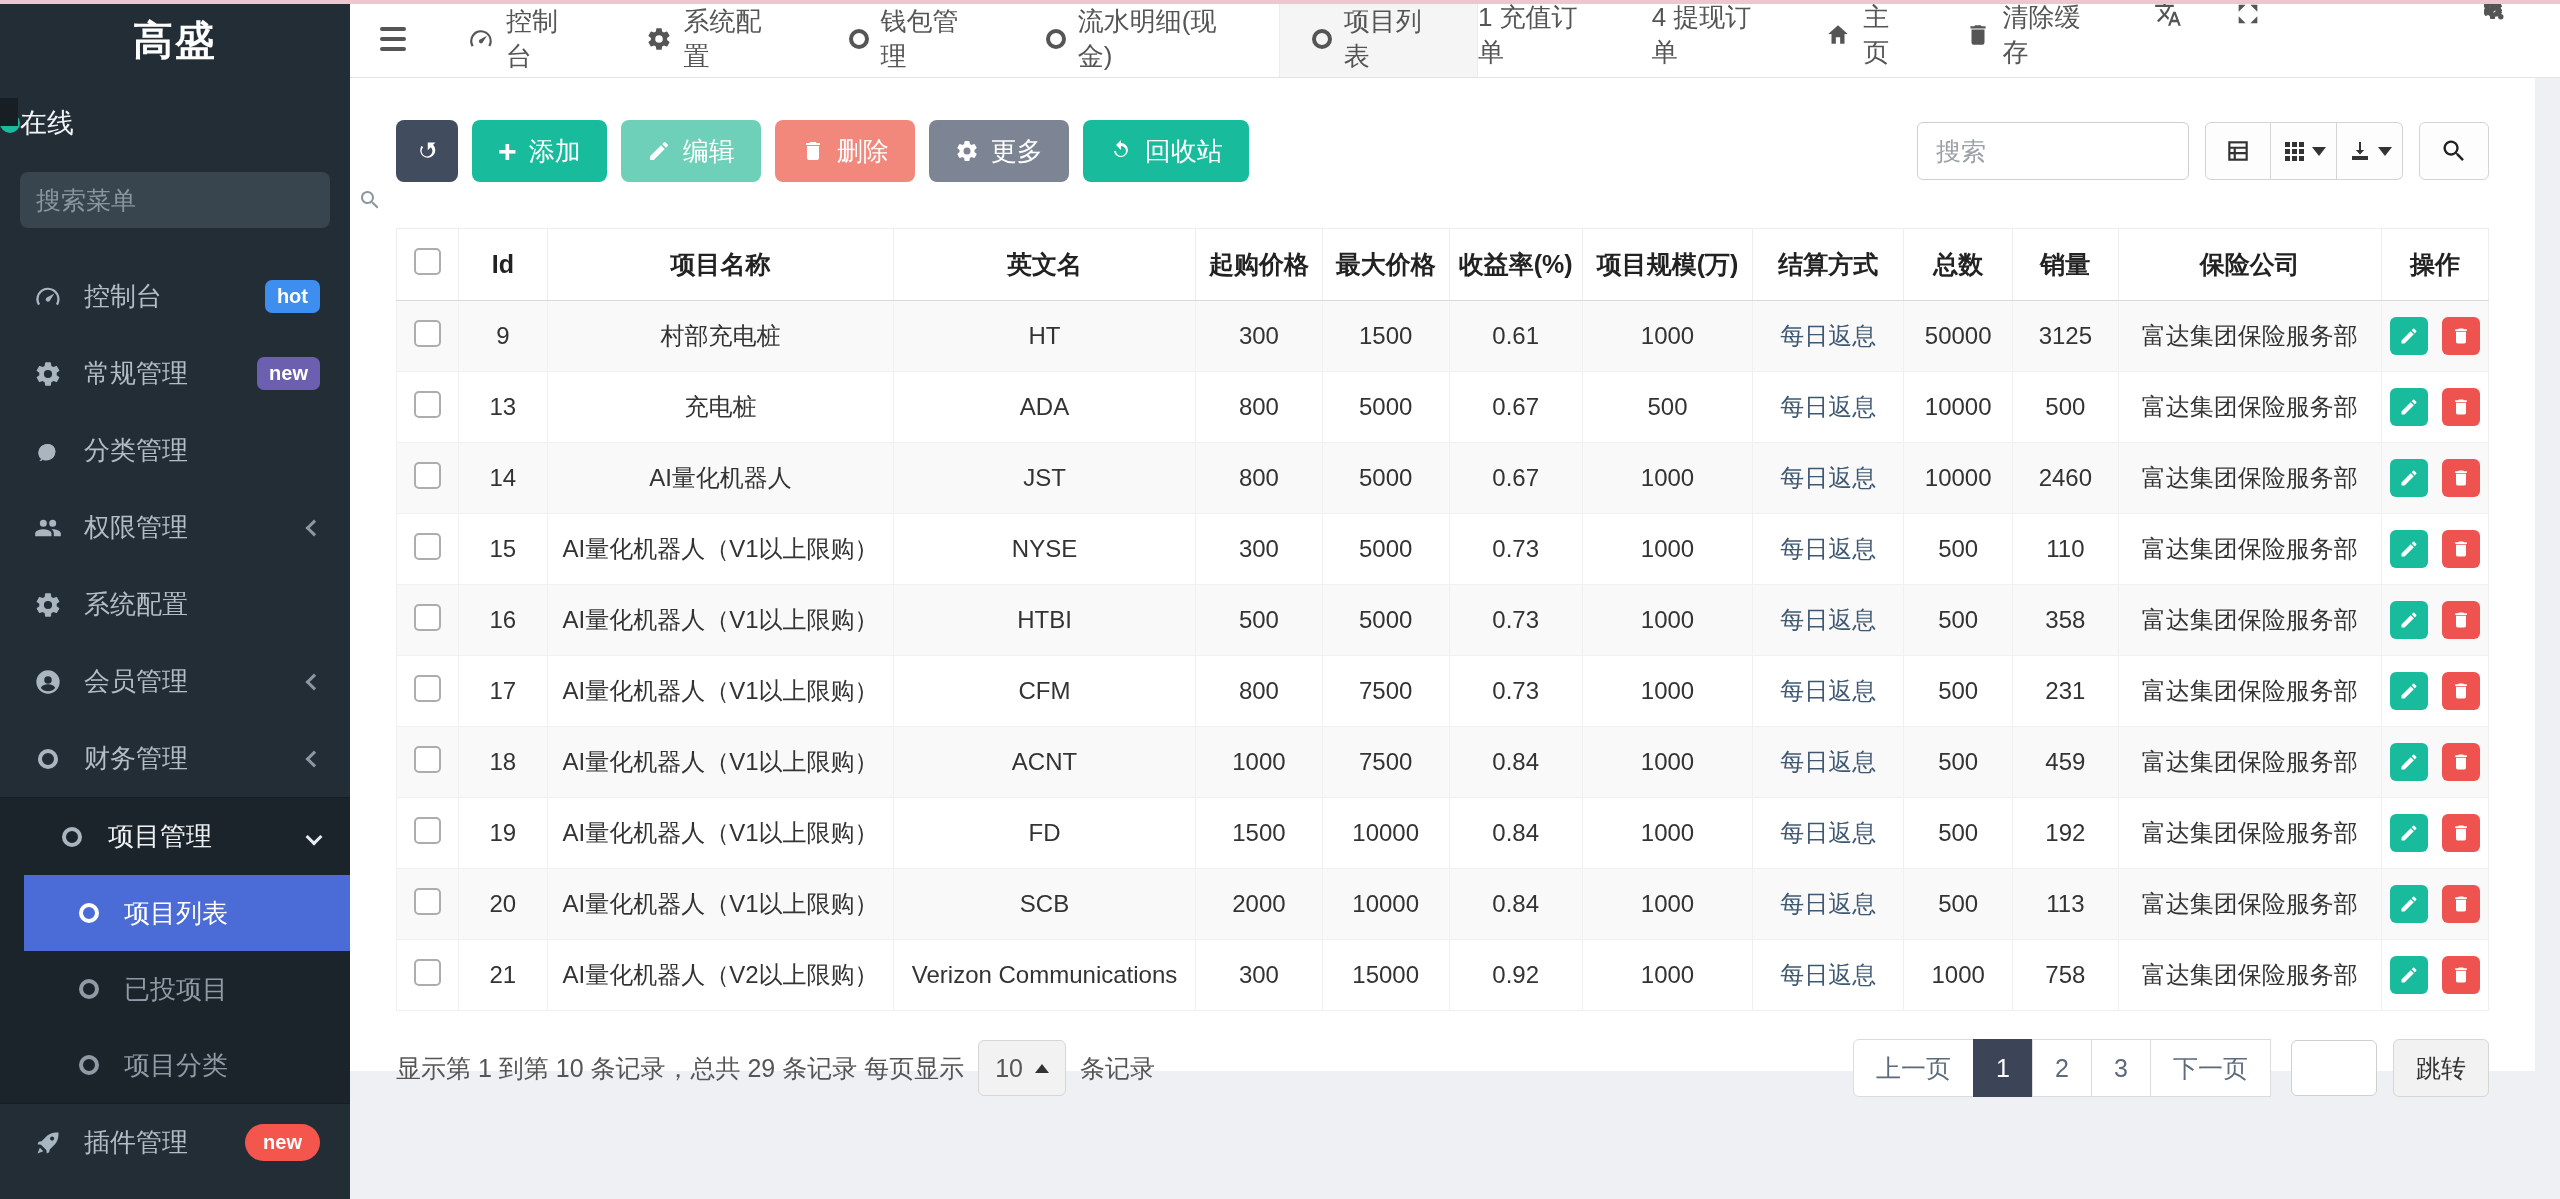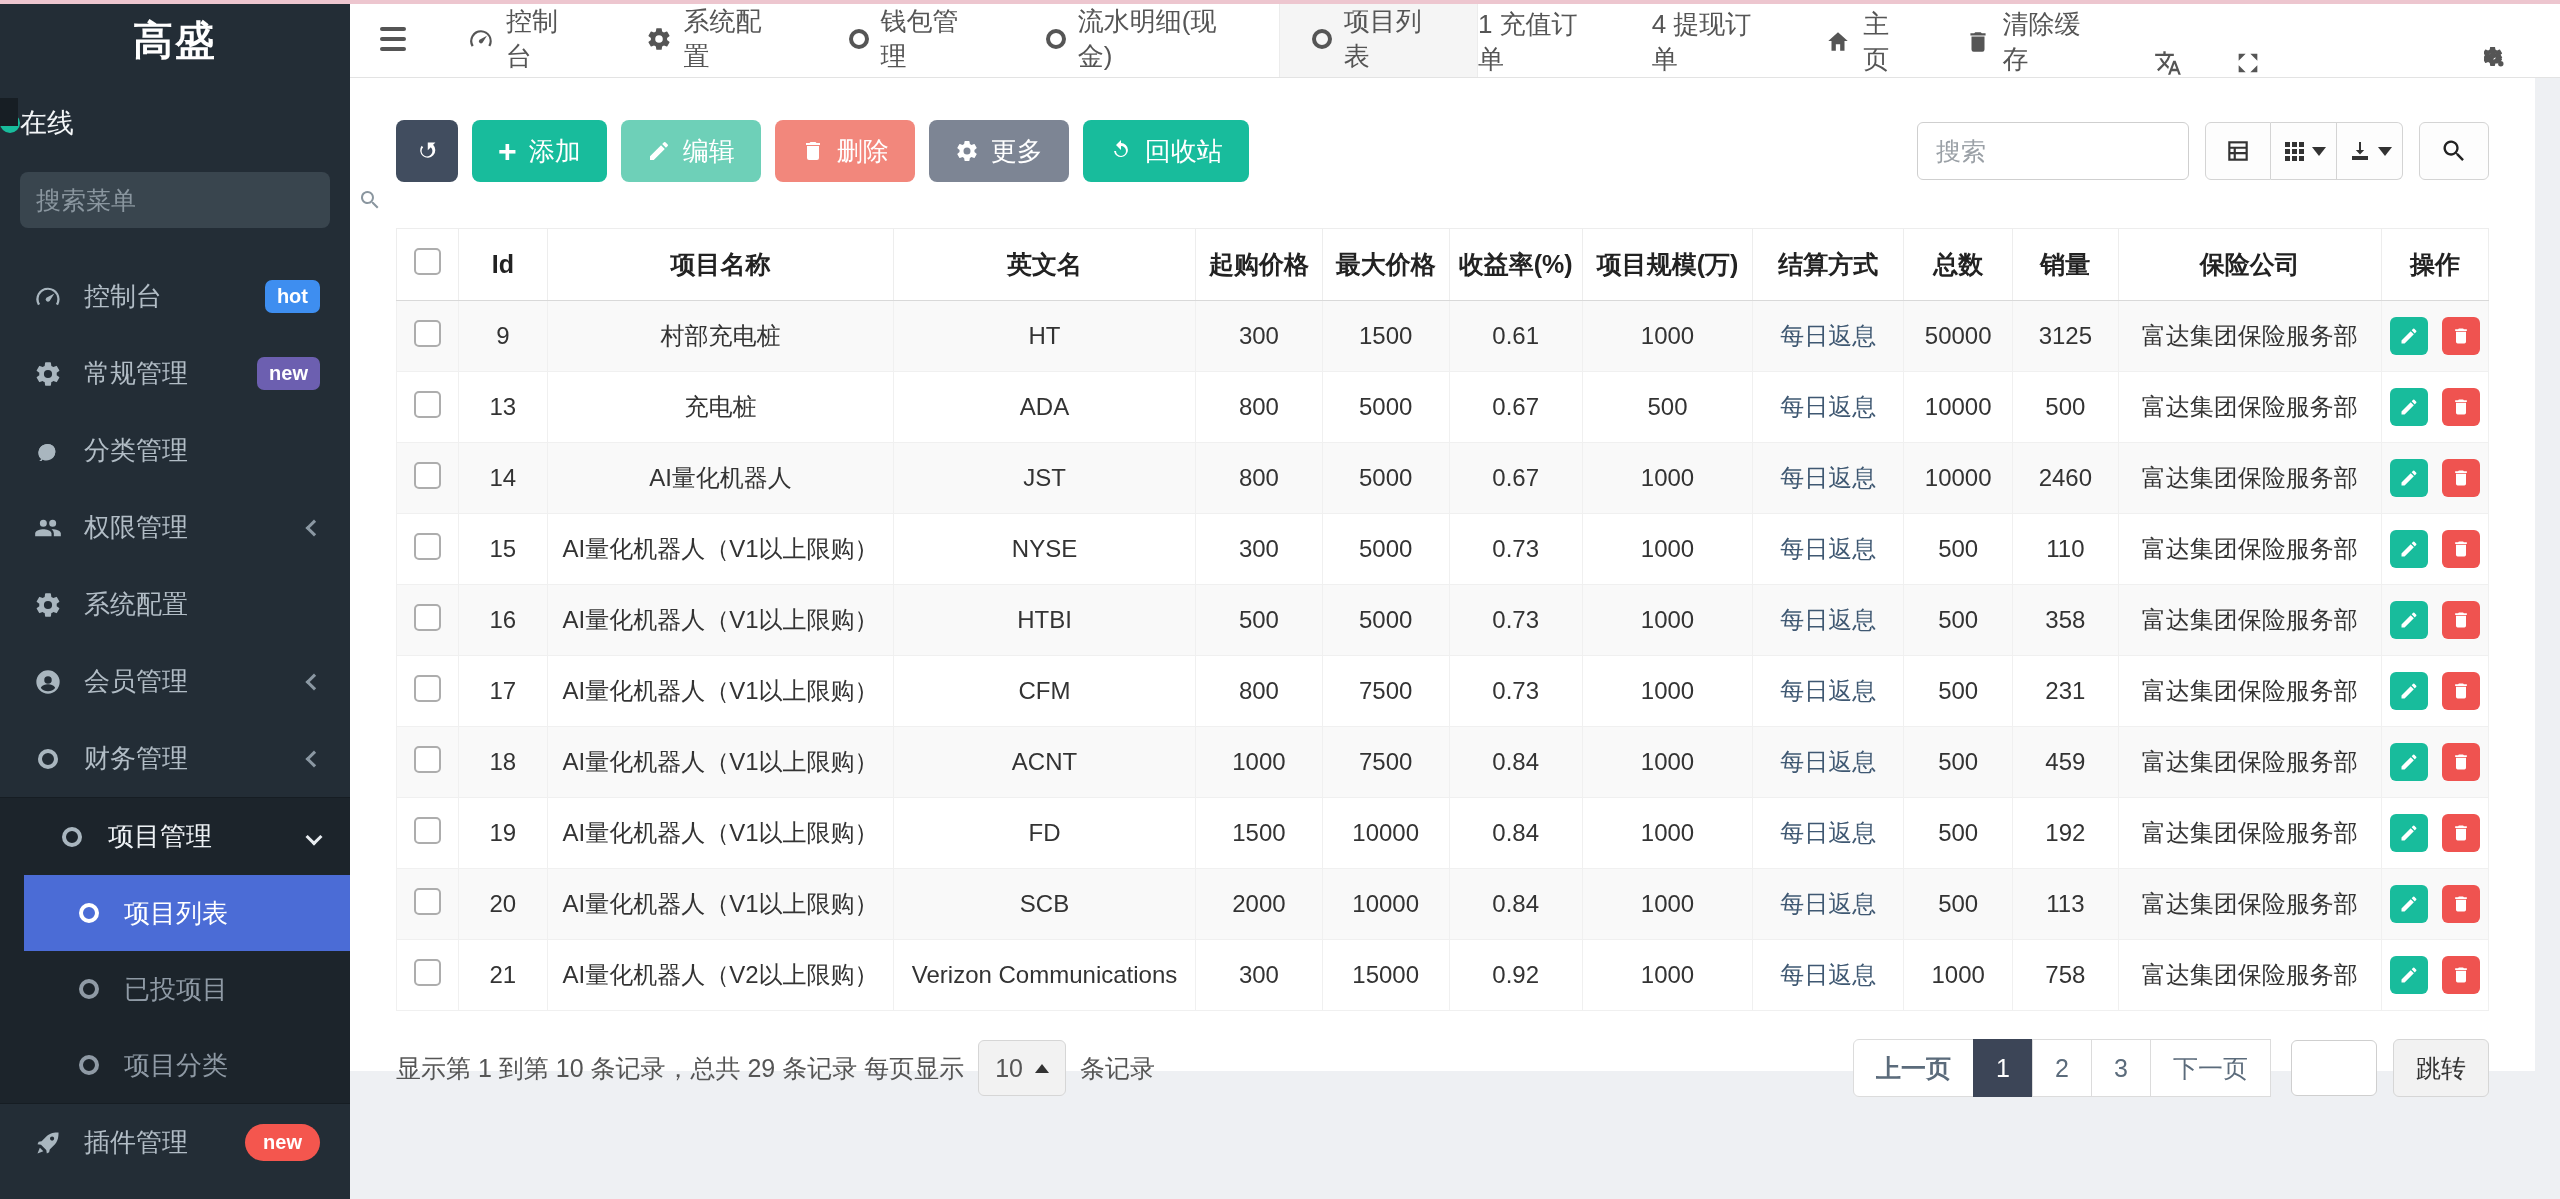--- a/index.html
+++ b/index.html
@@ -49,21 +49,21 @@
   .topbar { height:78px; background:#ffffff; border-bottom:1px solid #e3e3e3;
     display:flex; align-items:stretch; box-shadow:0 2px 4px rgba(0,0,0,0.04); }
   .burger { display:flex; align-items:center; padding:0 30px; cursor:pointer; color:#555; }
   .burger .bars { display:flex; flex-direction:column; gap:6px; }
   .burger .bars i { width:26px; height:4px; background:#555; border-radius:2px; }
   .nav-tabs { display:flex; align-items:stretch; }
   .nav-tab { display:flex; align-items:center; gap:12px; padding:0 32px; font-size:26px;
     color:#555; cursor:pointer; }
   .nav-tab .ti { color:#555; display:flex; }
   .nav-tab.active { background:#f5f5f5; border-left:1px solid #ececec; border-right:1px solid #ececec; }
-  .top-right { display:flex; align-items:flex-end; margin-left:auto; gap:52px; padding-right:46px; }
+  .top-right { display:flex; align-items:flex-start; margin-left:auto; gap:52px; padding-right:46px; }
   .top-link { display:flex; align-items:center; gap:12px; font-size:26px; color:#555; cursor:pointer; }
   .icon-btn { display:flex; align-items:center; color:#555; cursor:pointer; }
   .settings-gear { margin-left:170px; color:#555; }
 
   
   .content-wrap { flex:1; background:#eef0f3; }
   .panel { background:#ffffff; margin-right:25px; height:993px; padding:42px 46px 0 46px; }
   .toolbar { display:flex; align-items:center; }
   .tbtn { height:62px; border:none; border-radius:8px; color:#fff; font-size:26px;
     display:flex; align-items:center; gap:12px; padding:0 26px; margin-right:14px;
@@ -109,21 +109,21 @@
   .act-del { background:var(--danger-red,#ef5350); }
 
   
   .pager-row { display:flex; align-items:center; margin-top:28px; font-size:25px; color:#555; }
   .page-size { display:inline-flex; align-items:center; gap:12px; background:#f2f2f2;
     border:1px solid #d6d6d6; border-radius:6px; height:56px; padding:0 16px; margin:0 14px; cursor:pointer; }
   .pager { margin-left:auto; display:flex; align-items:center; }
   .pg { min-width:60px; height:58px; background:#fff; border:1px solid #dcdcdc; margin-left:-1px;
     display:flex; align-items:center; justify-content:center; font-size:25px; color:#5b6b7b;
     padding:0 22px; cursor:pointer; }
-  .pg:first-child { border-radius:6px 0 0 6px; margin-left:6px;font-weight:bold; }
+  .pg:first-child { border-radius:6px 0 0 6px; margin-left:6px; }
   .pg:last-child { border-radius:0 6px 6px 0; }
   .pg.active { background:var(--page-active,#3c4557); border-color:var(--page-active,#3c4557); color:#fff; }
   .jump-input { width:86px; height:56px; border:1px solid #cfcfcf; border-radius:6px; margin-left:20px;
     font-size:25px; padding:0 10px; outline:none; font-family:inherit; }
   .jump-btn { height:58px; padding:0 22px; margin-left:16px; background:#f2f2f2;
     border:1px solid #d6d6d6; border-radius:6px; font-size:25px; color:#333; cursor:pointer; font-family:inherit; }
 
   svg { display:block; }
 </style>
 </head>

